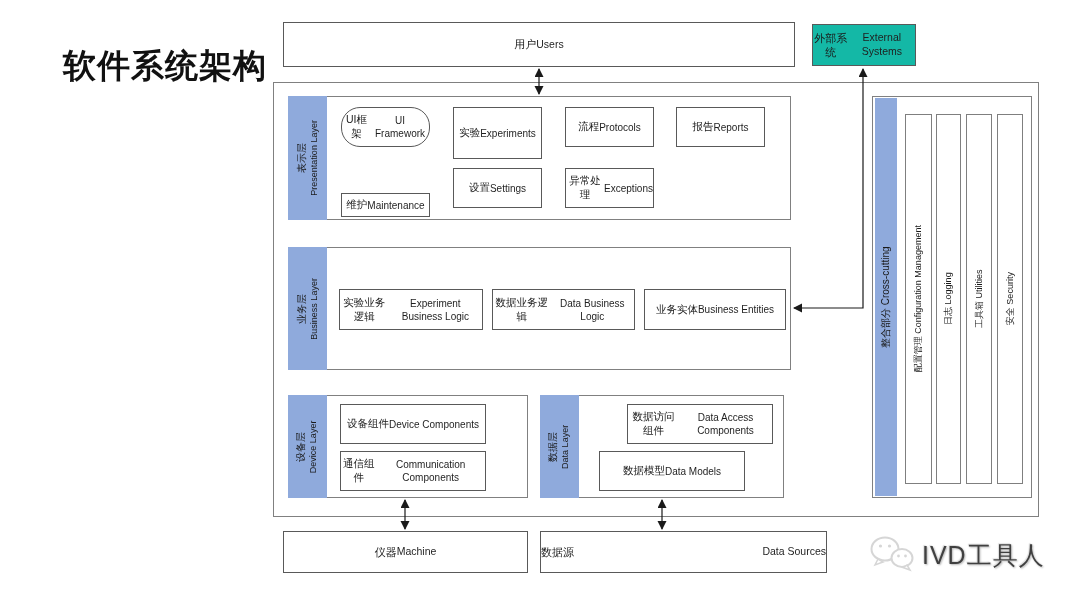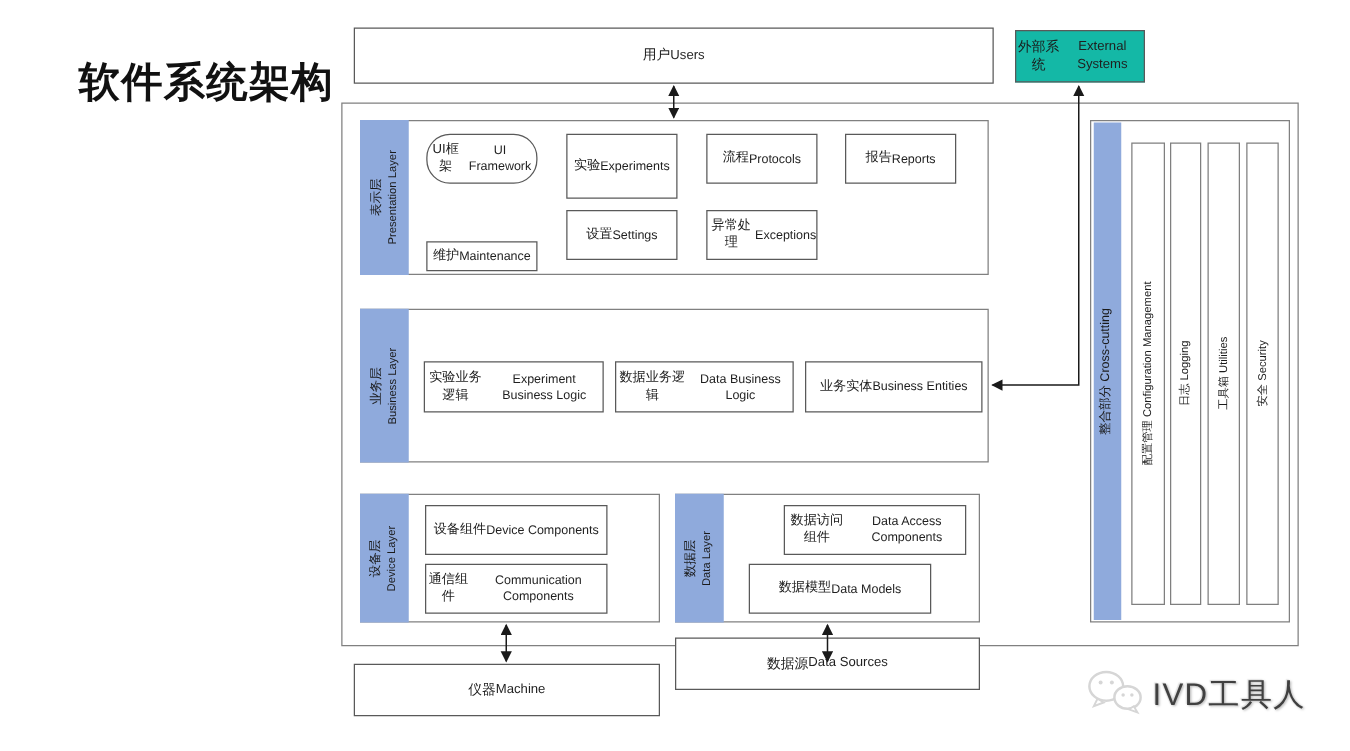--- a/index.html
+++ b/index.html
@@ -161,21 +161,21 @@
     <div class="vtext">工具箱 Utilities</div>
   </div>
   <div class="abs vcol yellow" style="left:997px;top:114px;width:26px;height:370px;">
     <div class="vtext">安全 Security</div>
   </div>
 
   <div class="abs node" style="left:283px;top:531px;width:245px;height:42px;">
     <div class="zh">仪器</div>
     <div class="en">Machine</div>
   </div>
-  <div class="abs node" style="left:540px;top:510px;width:244px;height:42px;">
+  <div class="abs node" style="left:540px;top:531px;width:287px;height:42px;justify-content:space-between;">
     <div class="zh">数据源</div>
     <div class="en">Data Sources</div>
   </div>
 
   <svg class="overlay" width="1080" height="601">
     <defs>
       <marker id="ah" markerWidth="10" markerHeight="10" refX="8" refY="4.5" orient="auto-start-reverse" markerUnits="userSpaceOnUse">
         <path d="M0,0 L9,4.5 L0,9 z" fill="#1a1a1a"></path>
       </marker>
     </defs>

